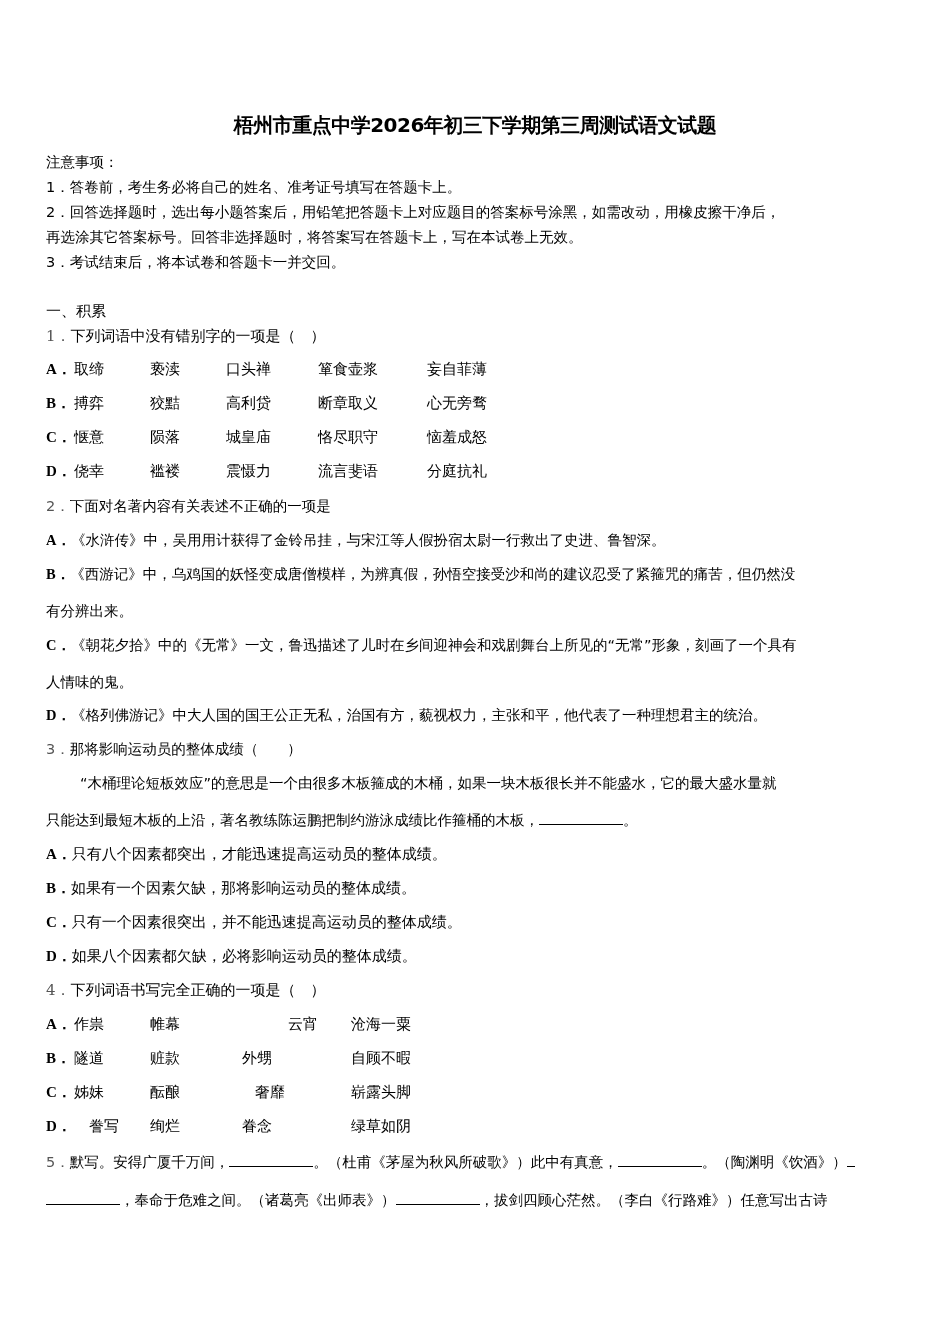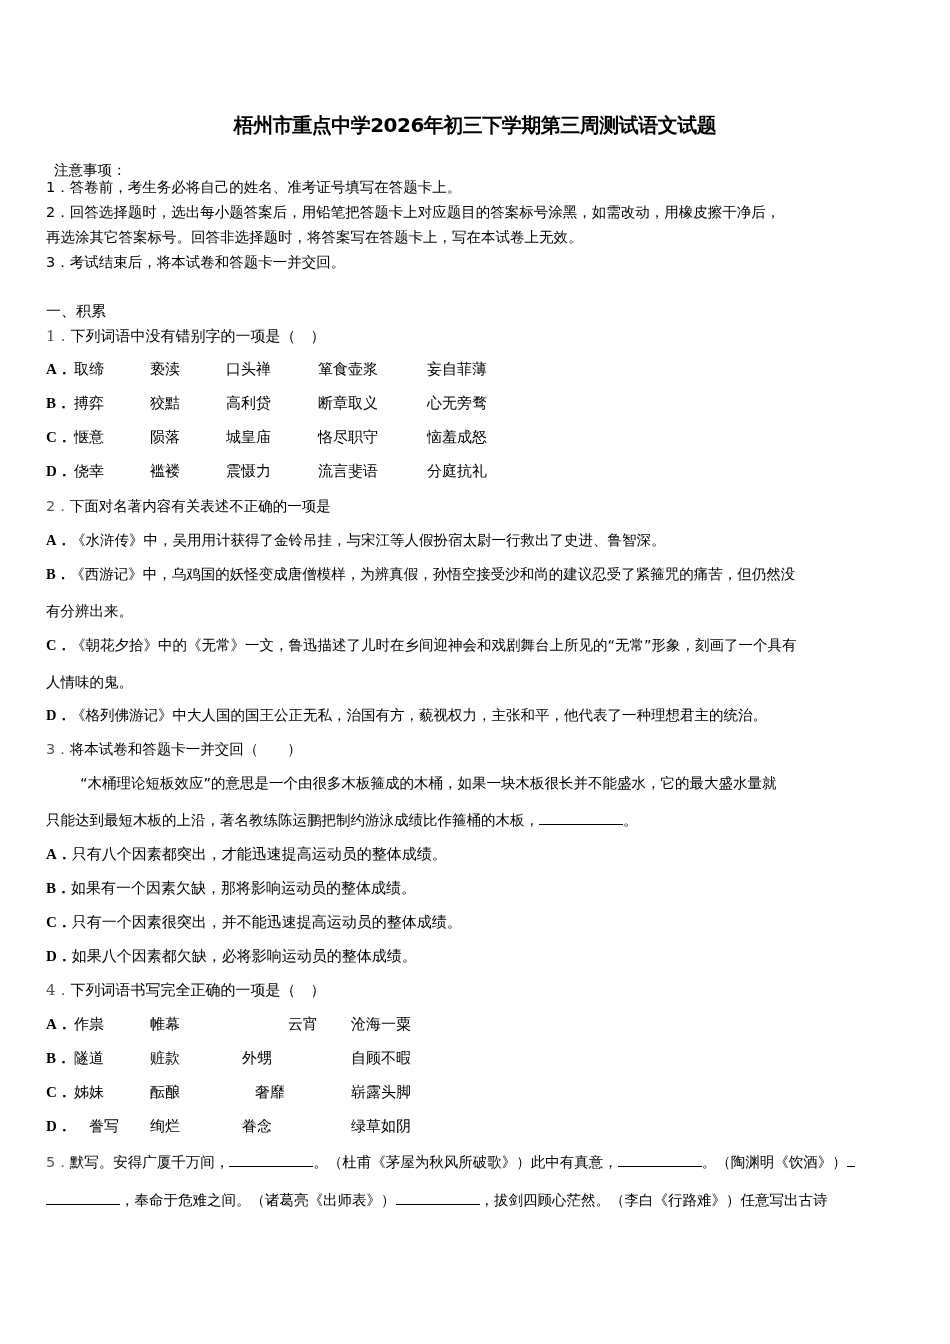--- a/index.html
+++ b/index.html
@@ -17,21 +17,21 @@
   .grid-row span.cell { position: absolute; top: 0; }
   .blank { display: inline-block; border-bottom: 1px solid #000; height: 14px; vertical-align: baseline; }
 </style>
 </head>
 <body>
 
 <div class="page">
 
   <div class="title">梧州市重点中学2026年初三下学期第三周测试语文试题</div>
 
-  <div class="line sans" style="top:160px;margin-left:8px;">注意事项：</div>
+  <div class="line sans" style="top:152px;">注意事项：</div>
   <div class="line sans" style="top:177px;">1．答卷前，考生务必将自己的姓名、准考证号填写在答题卡上。</div>
   <div class="line sans" style="top:202px;">2．回答选择题时，选出每小题答案后，用铅笔把答题卡上对应题目的答案标号涂黑，如需改动，用橡皮擦干净后，</div>
   <div class="line sans" style="top:227px;">再选涂其它答案标号。回答非选择题时，将答案写在答题卡上，写在本试卷上无效。</div>
   <div class="line sans" style="top:252px;">3．考试结束后，将本试卷和答题卡一并交回。</div>
 
   <div class="line" style="top:301px;">一、积累</div>
 
   <div class="line" style="top:326px;">
     <span class="num">1．</span><span>下列词语中没有错别字的一项是（　）</span>
   </div>
@@ -80,21 +80,21 @@
   <div class="line sans" style="top:601px;">有分辨出来。</div>
   <div class="line sans" style="top:635px;">
     <span class="lbl">C．</span><span>《朝花夕拾》中的《无常》一文，鲁迅描述了儿时在乡间迎神会和戏剧舞台上所见的“无常”形象，刻画了一个具有</span>
   </div>
   <div class="line sans" style="top:672px;">人情味的鬼。</div>
   <div class="line sans" style="top:705px;">
     <span class="lbl">D．</span><span>《格列佛游记》中大人国的国王公正无私，治国有方，藐视权力，主张和平，他代表了一种理想君主的统治。</span>
   </div>
 
   <div class="line sans" style="top:739px;">
-    <span class="num">3．</span><span>将本试卷和答题卡一并交回（　　）</span>
+    <span class="num">3．</span><span>那将影响运动员的整体成绩（　　）</span>
   </div>
   <div class="line sans" style="top:773px; left:80px;">“木桶理论短板效应”的意思是一个由很多木板箍成的木桶，如果一块木板很长并不能盛水，它的最大盛水量就</div>
   <div class="line sans" style="top:810px;font-family:Liberation Serif, serif;">
     <span>只能达到最短木板的上沿，著名教练陈运鹏把制约游泳成绩比作箍桶的木板，</span><span class="blank" style="width:84px;"></span><span>。</span>
   </div>
   <div class="line" style="top:844px;">
     <span class="lbl">A．</span><span>只有八个因素都突出，才能迅速提高运动员的整体成绩。</span>
   </div>
   <div class="line" style="top:878px;">
     <span class="lbl">B．</span><span>如果有一个因素欠缺，那将影响运动员的整体成绩。</span>

